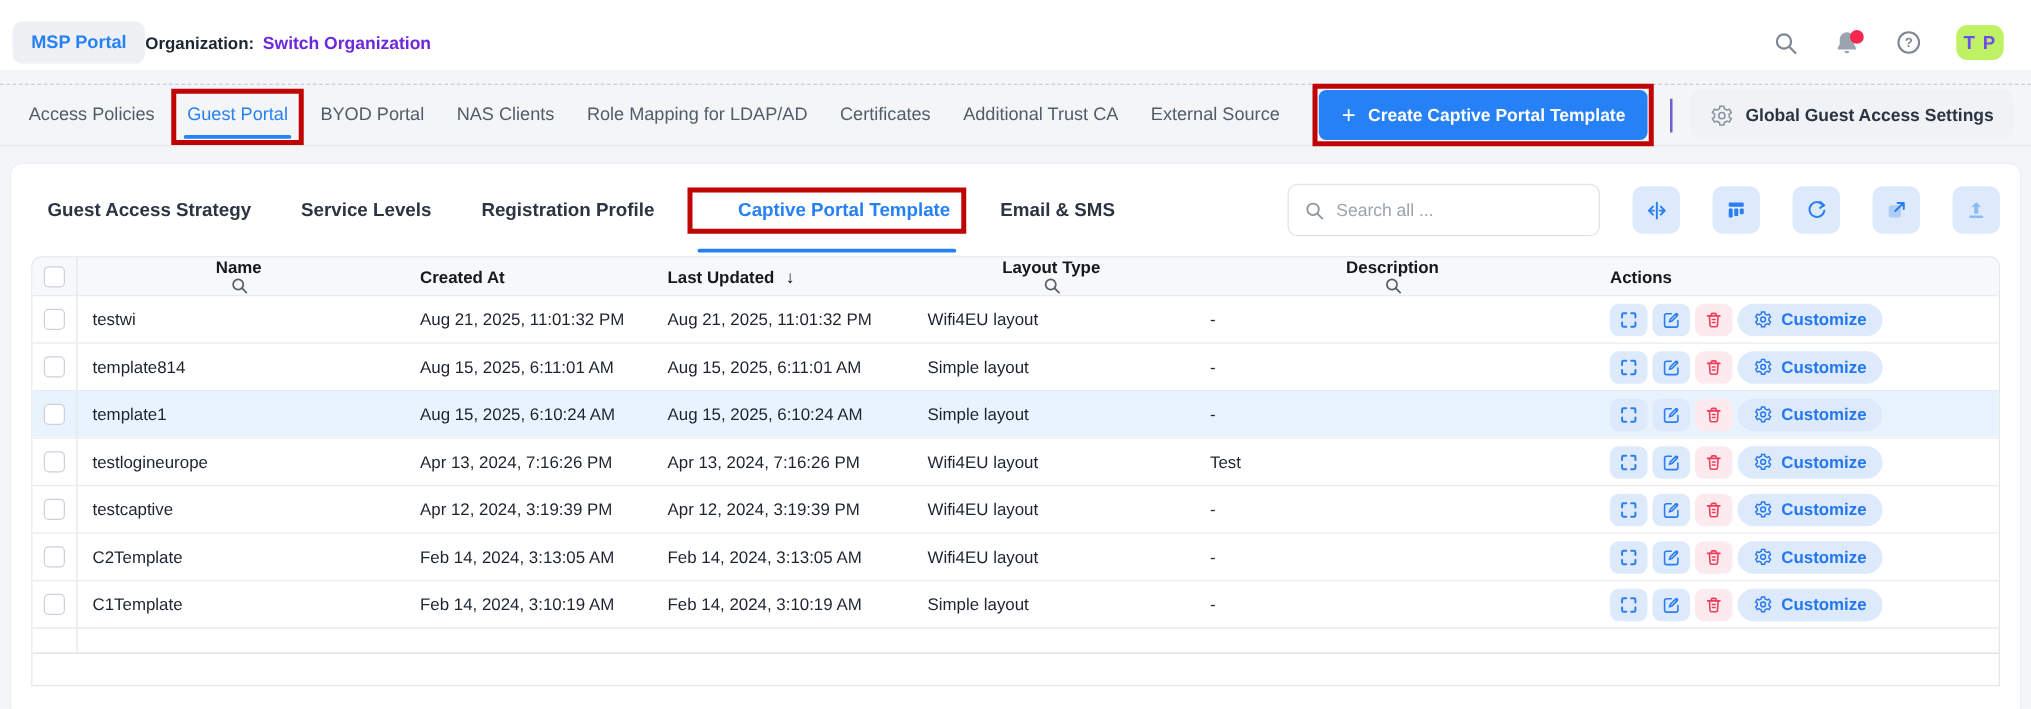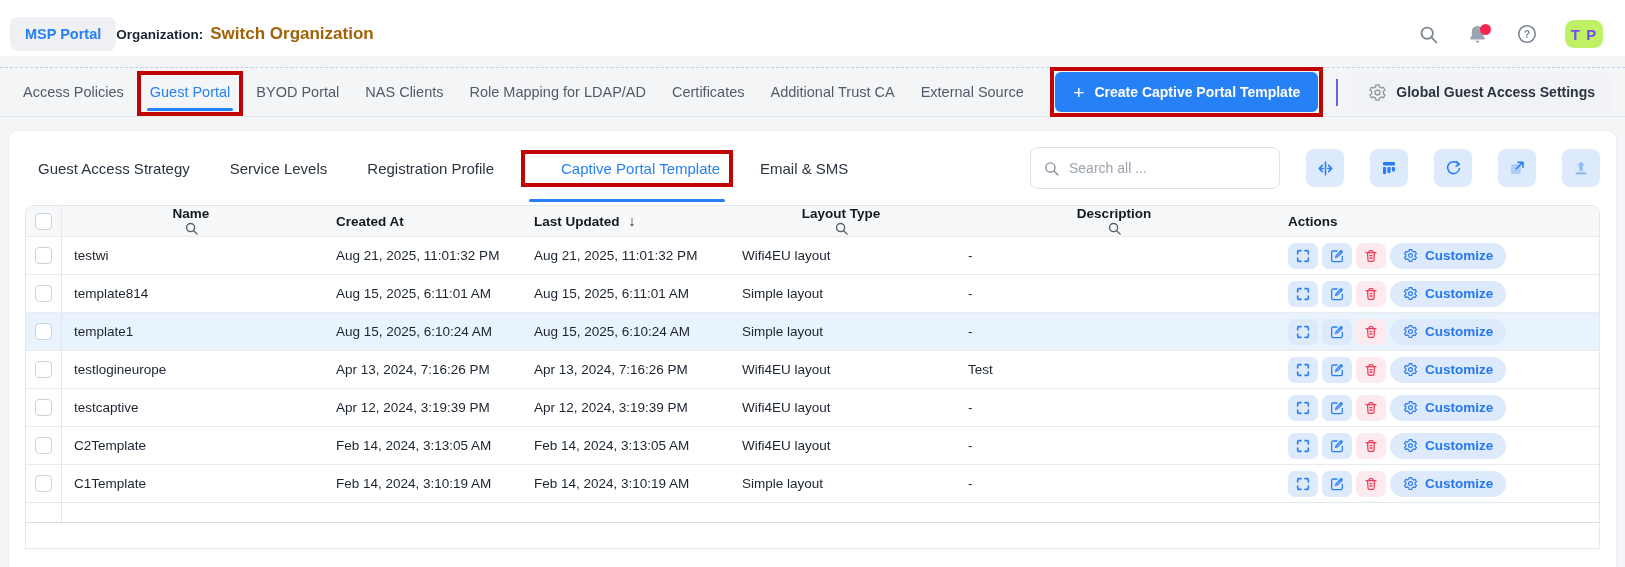--- a/index.html
+++ b/index.html
@@ -13,21 +13,21 @@
   .topbar {
     height:56px; background:#fff; display:flex; align-items:center;
     padding:12px 22px 0 10px;
   }
   .msp-chip {
     background:#eef0f3; border:none; border-radius:8px; padding:9px 15px;
     color:#2680f6; font-weight:700; font-size:14.5px; cursor:pointer;
     font-family:inherit;
   }
   .org-label { font-weight:700; font-size:13.5px; color:#1c2633; }
-  .org-link  { margin-left:7px; font-weight:700; font-size:17px; color:#a16207; text-decoration:none; cursor:pointer; }
+  .org-link  { margin-left:7px; font-weight:700; font-size:14px; color:#6d28d9; text-decoration:none; cursor:pointer; }
   .topbar-right { margin-left:auto; display:flex; align-items:center; gap:27px; }
   .icon-btn { background:none; border:none; cursor:pointer; display:flex; align-items:center; justify-content:center; padding:0; position:relative; }
   .bell-dot { position:absolute; top:1px; right:-2px; width:11px; height:11px; border-radius:50%; background:#f5274e; }
   .avatar {
     width:38px; height:28px; border-radius:9px; background:#bef264;
     color:#6d4df0; font-weight:700; font-size:15px; display:flex;
     align-items:center; justify-content:center; letter-spacing:1px; cursor:pointer; border:none;
     font-family:inherit;
   }
   .dash-sep { border-top:1px dashed #c3cfe8; margin-top:11px; }
@@ -67,21 +67,21 @@
     gap:9px; cursor:pointer; font-family:inherit;justify-content:space-between;
   }
 
   
   .card {
     margin:13px 8px 0; background:#fff; border:1px solid #eceef2;
     border-radius:10px; height:450px; overflow:hidden;
   }
   .card-toolbar { height:74px; display:flex; align-items:center; padding:0 16px; }
   .subtab { position:relative; height:74px; display:flex; align-items:center; margin-right:14px; cursor:pointer; }
-  .subtab-box { border:4px solid transparent; padding:6px 9px; font-size:15px; font-weight:400; color:#2b3440; white-space:nowrap; }
+  .subtab-box { border:4px solid transparent; padding:6px 9px; font-size:15px; font-weight:700; color:#2b3440; white-space:nowrap; }
   .subtab.annotated .subtab-box { border-color:#c00404;padding-left:36px; }
   .subtab.active .subtab-box { color:#2680f6; }
   .subtab.active::after {
     content:""; position:absolute; left:8px; right:8px; bottom:3px; height:3px;
     background:#2680f6; border-radius:2px;
   }
   .toolbar-right { margin-left:auto; display:flex; align-items:center; gap:26px; }
   .search-box {
     width:250px; height:42px; border:1px solid #dfe3e9; border-radius:8px;
     display:flex; align-items:center; padding:0 12px; gap:9px; background:#fff;

